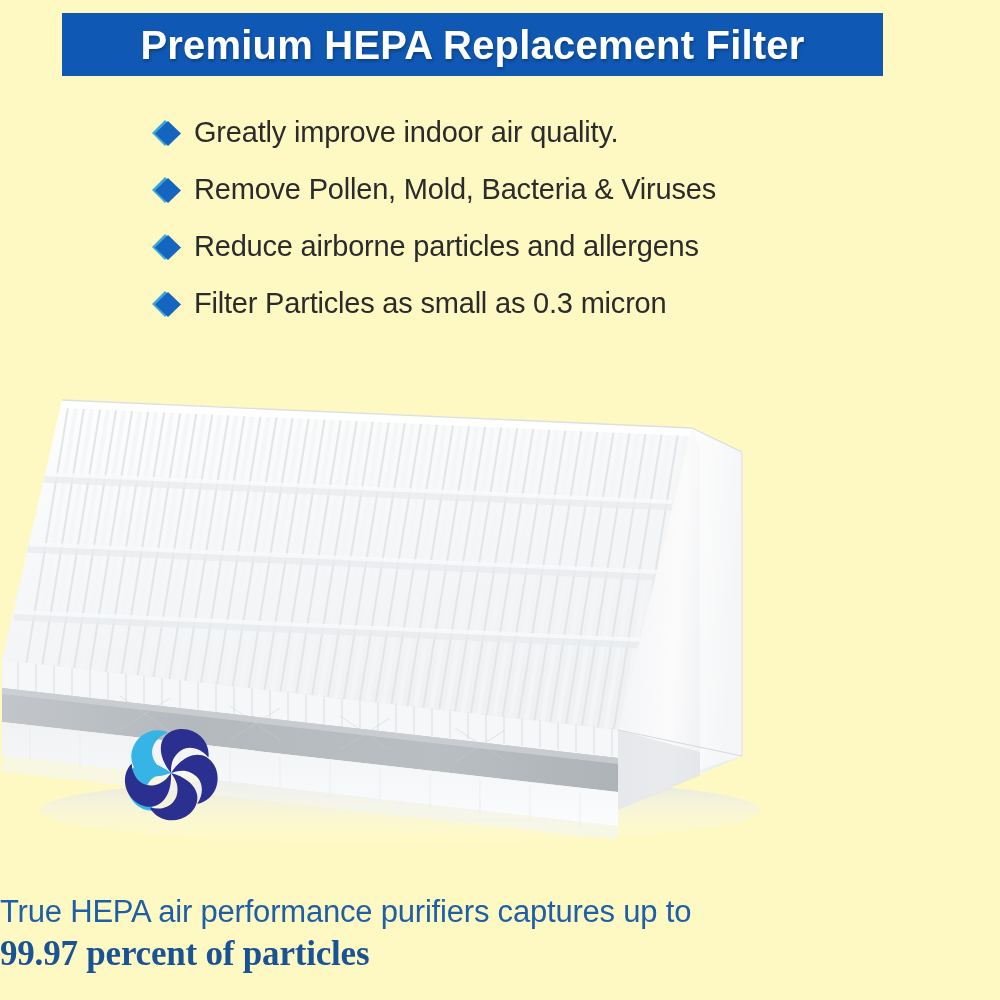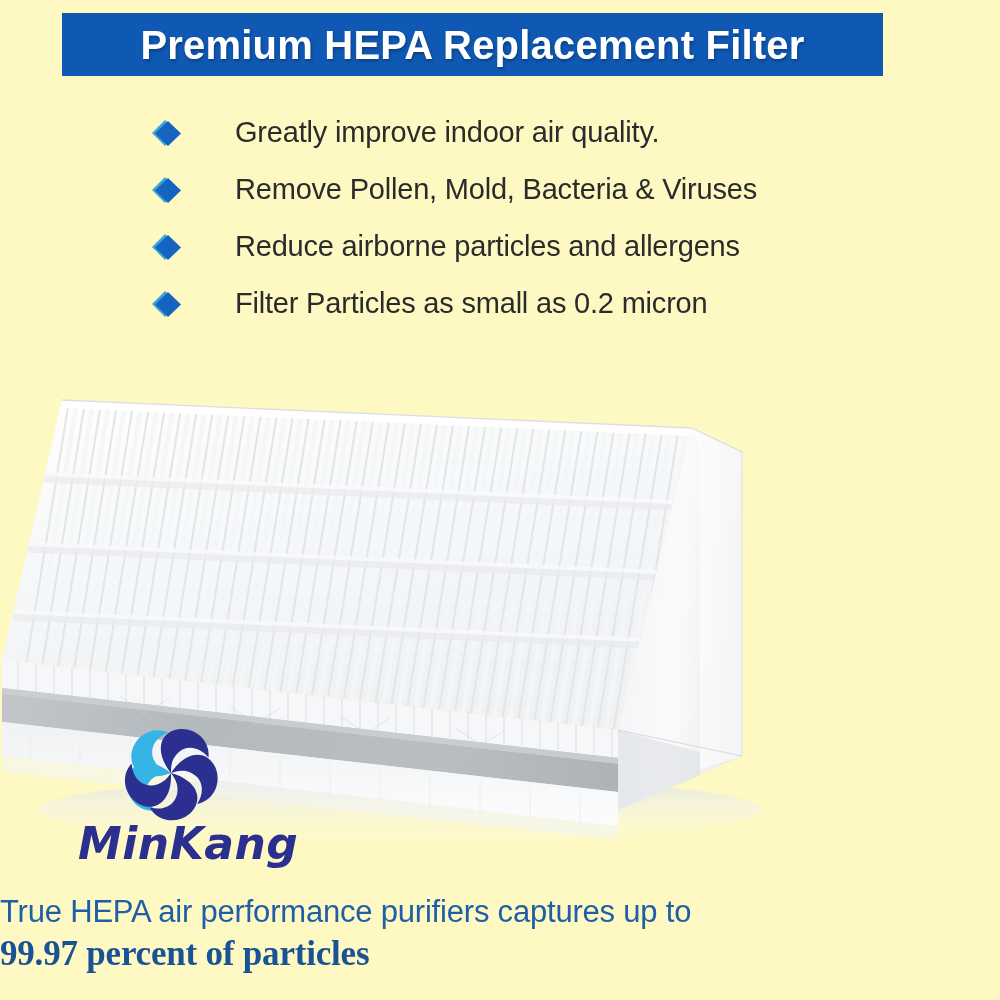--- a/index.html
+++ b/index.html
@@ -51,21 +51,20 @@
   #feature-list {
     position: absolute;
     left: 152px;
     top: 104px;
     width: 760px;
   }
   .feature-item {
     display: flex;
     align-items: center;
     height: 57px;
-    gap: 41px;
   }
   .diamond-bullet {
     position: relative;
     width: 30px;
     height: 30px;
     flex: 0 0 30px;
     margin-right: 12px;
     display: block;
   }
   .feature-text {
@@ -190,21 +189,21 @@
     </div>
 
     <div class="feature-item">
       <span class="diamond-bullet">
         <svg width="30" height="30" viewBox="0 0 30 30" aria-hidden="true">
           <polygon points="13,2 26,15 13,28 0,15" fill="#3aa7d8"></polygon>
           <polygon points="16,3 29,15.5 16,28 3,15.5" fill="#1565c0"></polygon>
           <polygon points="16,5.5 26.6,15.5 16,25.6 5.4,15.5" fill="#1565c0"></polygon>
         </svg>
       </span>
-      <span class="feature-text">Filter Particles as small as 0.2 micron</span>
+      <span class="feature-text">Filter Particles as small as 0.3 micron</span>
     </div>
 
   </div>
 
   <div id="product-image">
     <svg width="1000" height="520" viewBox="0 0 1000 520" aria-hidden="true">
       <defs>
 
         <linearGradient id="topFaceGrad" x1="0" y1="0" x2="0.35" y2="1">
           <stop offset="0%" stop-color="#fefefe"></stop>
@@ -444,21 +443,20 @@
                    C 76 26, 64 24, 56 32 C 50 38, 50 45, 50 50 Z" fill="#2b2f8f" transform="rotate(72 50 50)"></path>
           <path d="M50 50 C 34 30, 40 12, 58 10 C 74 9, 86 22, 84 36
                    C 76 26, 64 24, 56 32 C 50 38, 50 45, 50 50 Z" fill="#2b2f8f" transform="rotate(144 50 50)"></path>
           <path d="M50 50 C 34 30, 40 12, 58 10 C 74 9, 86 22, 84 36
                    C 76 26, 64 24, 56 32 C 50 38, 50 45, 50 50 Z" fill="#2b2f8f" transform="rotate(216 50 50)"></path>
 
           <path d="M50 50 C 44 44, 44 36, 50 32 C 56 36, 56 44, 50 50 Z" fill="#2b2f8f" opacity="0"></path>
         </g>
       </svg>
     </div>
-    <div id="logo-wordmark" style="color: rgb(43, 47, 143);">MinKang</div>
   </div>
 
   <div id="footer-tagline">
     <span id="tagline-line1" style="color: rgb(31, 95, 168);">True HEPA air performance purifiers captures up to</span>
     <span id="tagline-line2" style="color: rgb(26, 82, 150);">99.97 percent of particles</span>
   </div>
 
 </div>
 
 </body></html>

